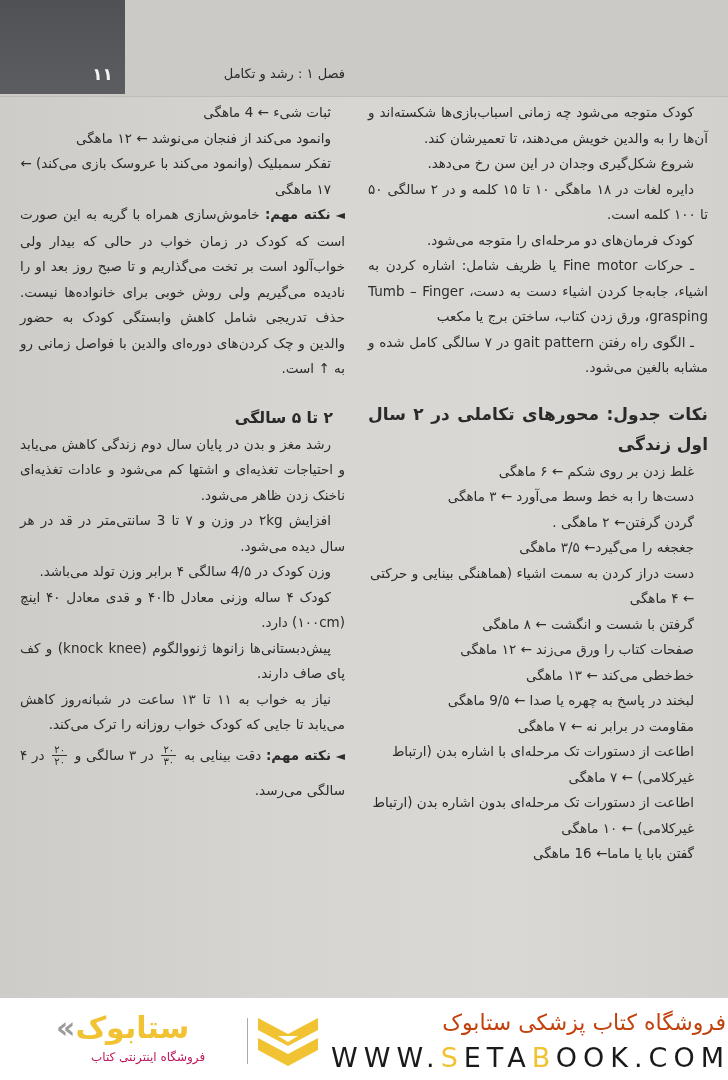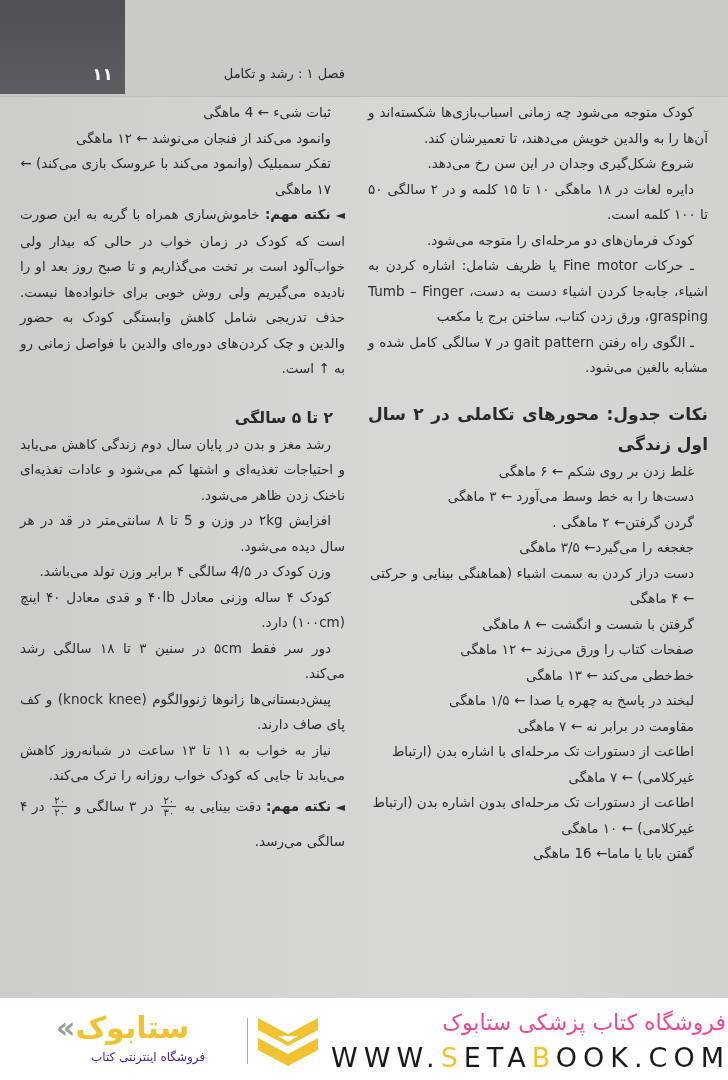--- a/index.html
+++ b/index.html
@@ -23,22 +23,22 @@
   .note-bullet { font-size:12px; }
   .frac { display:inline-block; vertical-align:middle; text-align:center; font-size:10px; line-height:11px; margin:0 3px; }
   .frac .num { display:block; border-bottom:1px solid #333; padding:0 2px; }
   .frac .den { display:block; padding:0 2px; }
   .footer { position:absolute; left:16px; top:998px; width:728px; height:82px; background:#ffffff; }
   .logo-wrap { position:absolute; left:35px; top:12px; width:250px; height:60px; }
   .logo-chevrons { position:absolute; left:205px; top:4px; }
   .logo-divider { position:absolute; left:196px; top:8px; width:1px; height:46px; background:#aaa; }
   .logo-word { position:absolute; left:5px; top:0px; font-size:30px; font-weight:bold; color:#f1c232; letter-spacing:1px; }
   .logo-arrows { color:#9a9a9a; }
-  .logo-sub { position:absolute; left:40px; top:40px; font-size:12px; color:#4c1d95; direction:rtl; }
-  .store-name { position:absolute; right:18px; top:12px; direction:rtl; font-size:22px; color:#ec4899; }
+  .logo-sub { position:absolute; left:40px; top:40px; font-size:12px; color:#be185d; direction:rtl; }
+  .store-name { position:absolute; right:18px; top:12px; direction:rtl; font-size:22px; color:#c2410c; }
   .store-url { position:absolute; right:14px; top:44px; font-size:27px; color:#1a1a1a; letter-spacing:6px; font-family:"DejaVu Sans", sans-serif; }
   .store-url .hl { color:#f1c232; }
 </style>
 </head>
 <body>
 
 <div class="page">
   <div class="header-band">
     <div class="page-num-block">
       <span class="page-num">۱۱</span>
@@ -56,42 +56,41 @@
     <div style="height:18px"></div>
     <p class="h2">نکات جدول: محورهای تکاملی در ۲ سال اول زندگی</p>
     <p class="list-item">غلط زدن بر روی شکم ← ۶ ماهگی</p>
     <p class="list-item">دست‌ها را به خط وسط می‌آورد ← ۳ ماهگی</p>
     <p class="list-item">گردن گرفتن← ۲ ماهگی .</p>
     <p class="list-item">جغجغه را می‌گیرد← ۳/۵ ماهگی</p>
     <p class="list-item">دست دراز کردن به سمت اشیاء (هماهنگی بینایی و حرکتی ← ۴ ماهگی</p>
     <p class="list-item">گرفتن با شست و انگشت ← ۸ ماهگی</p>
     <p class="list-item">صفحات کتاب را ورق می‌زند ← ۱۲ ماهگی</p>
     <p class="list-item">خط‌خطی می‌کند ← ۱۳ ماهگی</p>
-    <p class="list-item">لبخند در پاسخ به چهره یا صدا ← ۱/۵ ماهگی</p>
+    <p class="list-item">لبخند در پاسخ به چهره یا صدا ← 9/۵ ماهگی</p>
     <p class="list-item">مقاومت در برابر نه ← ۷ ماهگی</p>
     <p class="list-item">اطاعت از دستورات تک مرحله‌ای با اشاره بدن (ارتباط غیرکلامی) ← ۷ ماهگی</p>
     <p class="list-item">اطاعت از دستورات تک مرحله‌ای بدون اشاره بدن (ارتباط غیرکلامی) ← ۱۰ ماهگی</p>
     <p class="list-item">گفتن بابا یا ماما← 16 ماهگی</p>
   </div>
 
   <div class="col col-left">
     <p class="list-item">ثبات شیء ← 4 ماهگی</p>
     <p class="list-item">وانمود می‌کند از فنجان می‌نوشد ← ۱۲ ماهگی</p>
     <p class="list-item">تفکر سمبلیک (وانمود می‌کند با عروسک بازی می‌کند) ← ۱۷ ماهگی</p>
     <p class="p noindent">
       <span class="note-bullet">◄</span>
       <span class="note-label">نکته مهم:</span><span> خاموش‌سازی همراه با گریه به این صورت است که کودک در زمان خواب در حالی که بیدار ولی خواب‌آلود است بر تخت می‌گذاریم و تا صبح روز بعد او را نادیده می‌گیریم ولی روش خوبی برای خانواده‌ها نیست. حذف تدریجی شامل کاهش وابستگی کودک به حضور والدین و چک کردن‌های دوره‌ای والدین با فواصل زمانی رو به ↑ است.</span>
     </p>
     <div style="height:22px"></div>
     <p class="h3">۲ تا ۵ سالگی</p>
     <p class="p">رشد مغز و بدن در پایان سال دوم زندگی کاهش می‌یابد و احتیاجات تغذیه‌ای و اشتها کم می‌شود و عادات تغذیه‌ای ناخنک زدن ظاهر می‌شود.</p>
-    <p class="p">افزایش ۲kg در وزن و 5 تا ۸ سانتی‌متر در قد در هر سال دیده می‌شود.</p>
+    <p class="p">افزایش ۲kg در وزن و ۷ تا 3 سانتی‌متر در قد در هر سال دیده می‌شود.</p>
     <p class="p">وزن کودک در 4/۵ سالگی ۴ برابر وزن تولد می‌باشد.</p>
     <p class="p">کودک ۴ ساله وزنی معادل ۴۰lb و قدی معادل ۴۰ اینچ (۱۰۰cm) دارد.</p>
-    <p class="p">دور سر فقط ۵cm در سنین ۳ تا ۱۸ سالگی رشد می‌کند.</p>
     <p class="p">پیش‌دبستانی‌ها زانوها ژنووالگوم (knock knee) و کف پای صاف دارند.</p>
     <p class="p">نیاز به خواب به ۱۱ تا ۱۳ ساعت در شبانه‌روز کاهش می‌یابد تا جایی که کودک خواب روزانه را ترک می‌کند.</p>
     <p class="p noindent" style="line-height:34px">
       <span class="note-bullet">◄</span>
       <span class="note-label">نکته مهم:</span><span> دقت بینایی به </span><span class="frac"><span class="num">۲۰</span><span class="den">۳۰</span></span><span> در ۳ سالگی و </span><span class="frac"><span class="num">۲۰</span><span class="den">۲۰</span></span><span> در ۴ سالگی می‌رسد.</span>
     </p>
   </div>
 </div>
 
 <div class="footer">

